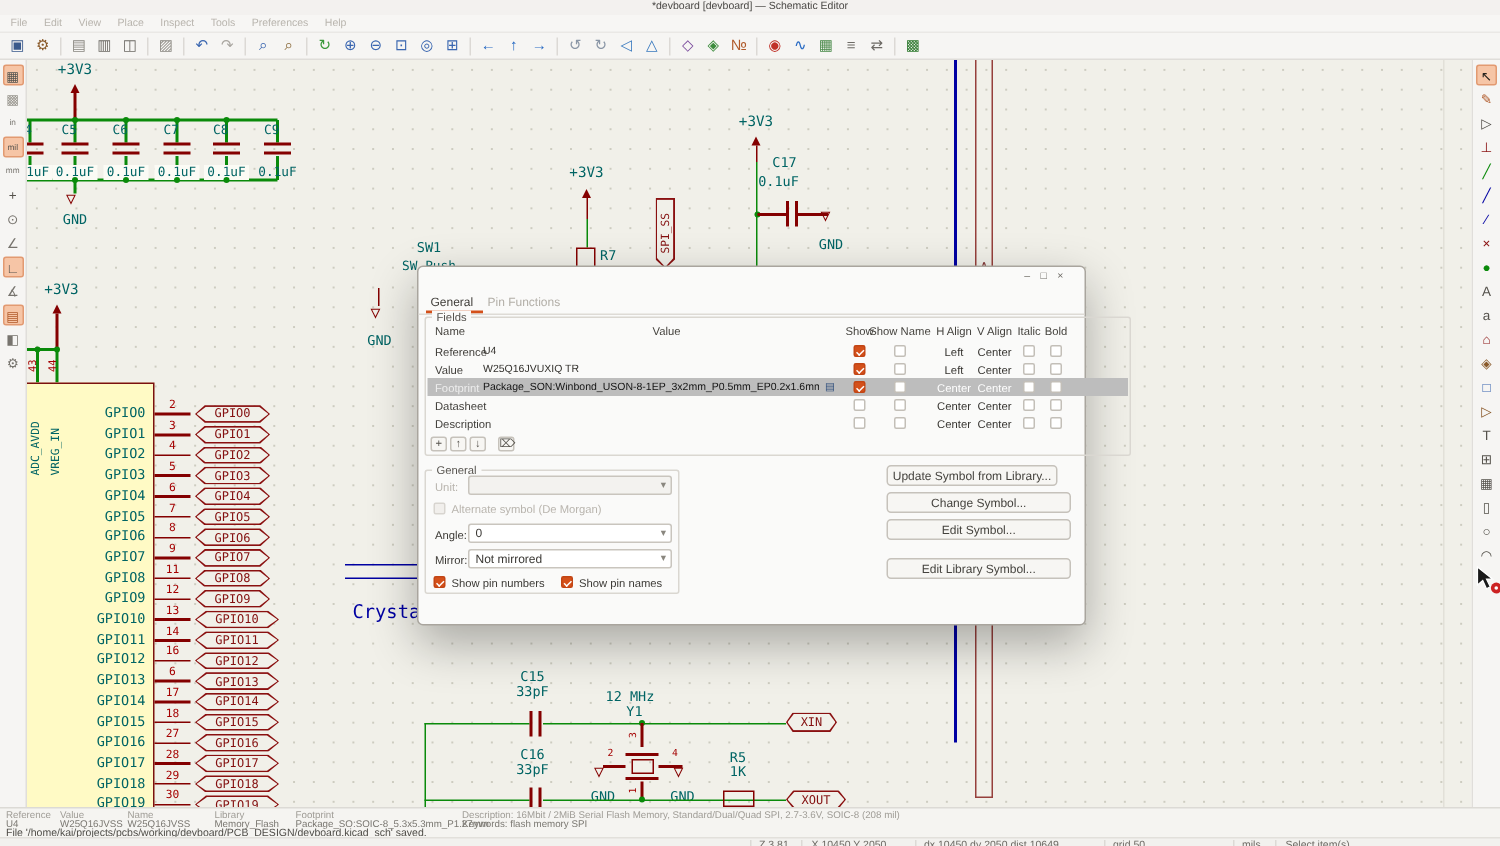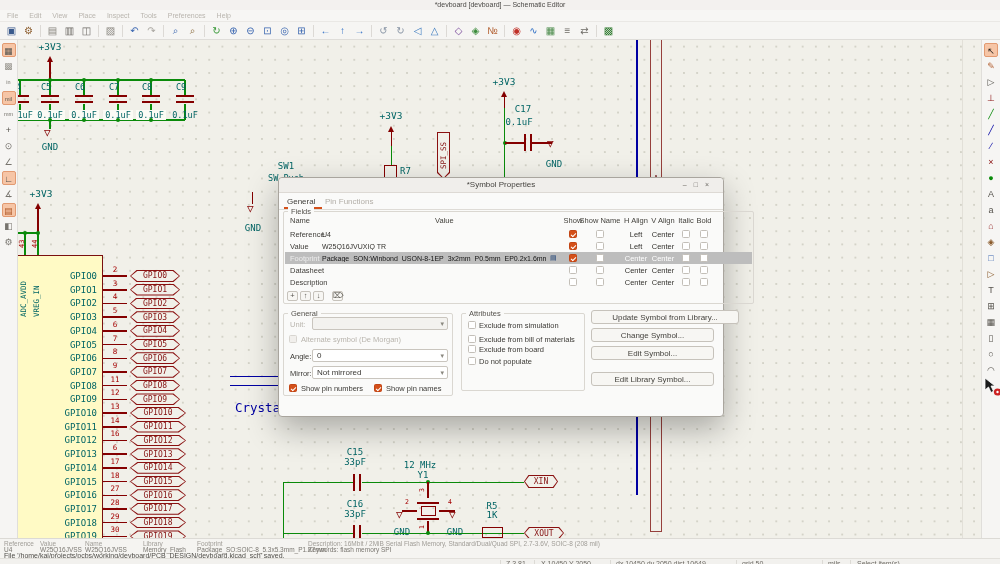--- a/index.html
+++ b/index.html
@@ -512,23 +512,20 @@
   <div class="teal" style="left:454px;top:470px;width:40px">1K</div>
   <div class="rect-m" style="left:464px;top:487px;width:21px;height:11px"></div>
   <div class="hexlabel" style="left:506px;top:486.5px;width:40px;height:13px">
     <div class="hl-o"></div>
     <div class="hl-i"></div>
     <div class="hl-t">XOUT</div>
   </div>
 </div>
 
 <div class="dialog">
-  <div class="dlg-title">
-    <span>*Symbol Properties</span>
-  </div>
   <div class="dlg-ctl">
     <span>–</span><span>□</span><span>×</span>
   </div>
 
   <div class="tab" style="left:8px;top:17px">General</div>
   <div class="tab inactive" style="left:46px;top:17px">Pin Functions</div>
   <div class="tab-underline" style="left:5px;top:29px;width:38px"></div>
   <div class="tabline" style="top:31px"></div>
 
   <div class="groupbox" style="left:4px;top:33px;width:471px;height:93px">
@@ -600,36 +597,23 @@
     <div class="cblabel" style="left:6px;top:38px">Angle:</div>
     <div class="combo" style="left:28px;top:35px;width:136px;height:13px">0</div>
     <div class="cblabel" style="left:6px;top:55px">Mirror:</div>
     <div class="combo" style="left:28px;top:52px;width:136px;height:13px">Not mirrored</div>
     <div class="cb checked" style="left:5px;top:70px"></div>
     <div class="cblabel" style="left:17px;top:70px">Show pin numbers</div>
     <div class="cb checked" style="left:90px;top:70px"></div>
     <div class="cblabel" style="left:102px;top:70px">Show pin names</div>
   </div>
 
-  <div class="groupbox" style="left:182px;top:135px;width:124px;height:78px">
-    <div class="gb-label">Attributes</div>
-    <div id="attributes-items" style="position:absolute;inset:0">
-        <div class="cb" style="left: 6px; top: 7px;"></div>
-        <div class="cblabel" style="left: 17px; top: 7px;">Exclude from simulation</div>
-        <div class="cb" style="left: 6px; top: 21px;"></div>
-        <div class="cblabel" style="left: 17px; top: 21px;">Exclude from bill of materials</div>
-        <div class="cb" style="left: 6px; top: 31px;"></div>
-        <div class="cblabel" style="left: 17px; top: 31px;">Exclude from board</div>
-        <div class="cb" style="left: 6px; top: 43px;"></div>
-        <div class="cblabel" style="left: 17px; top: 43px;">Do not populate</div>
-      </div>
-  </div>
 
   <div id="side-buttons" style="position: absolute; inset: 0px; pointer-events: none;">
-      <div class="btn" style="left: 312px; top: 132px; width: 148px; height: 14px; line-height: 13px; position: absolute; pointer-events: auto;">Update Symbol from Library...</div>
+      <div class="btn" style="left: 312px; top: 132px; width: 114px; height: 14px; line-height: 13px; position: absolute; pointer-events: auto;">Update Symbol from Library...</div>
       <div class="btn" style="left: 312px; top: 150px; width: 123px; height: 14px; line-height: 13px; position: absolute; pointer-events: auto;">Change Symbol...</div>
       <div class="btn" style="left: 312px; top: 168px; width: 123px; height: 14px; line-height: 13px; position: absolute; pointer-events: auto;">Edit Symbol...</div>
       <div class="btn" style="left: 312px; top: 194px; width: 123px; height: 14px; line-height: 13px; position: absolute; pointer-events: auto;">Edit Library Symbol...</div>
     </div>
 
 </div>
 
 <div class="statusbar">
   <div id="sb-summary">
       <div class="sb-lab" style="left: 4px; top: 1px;">Reference</div>

